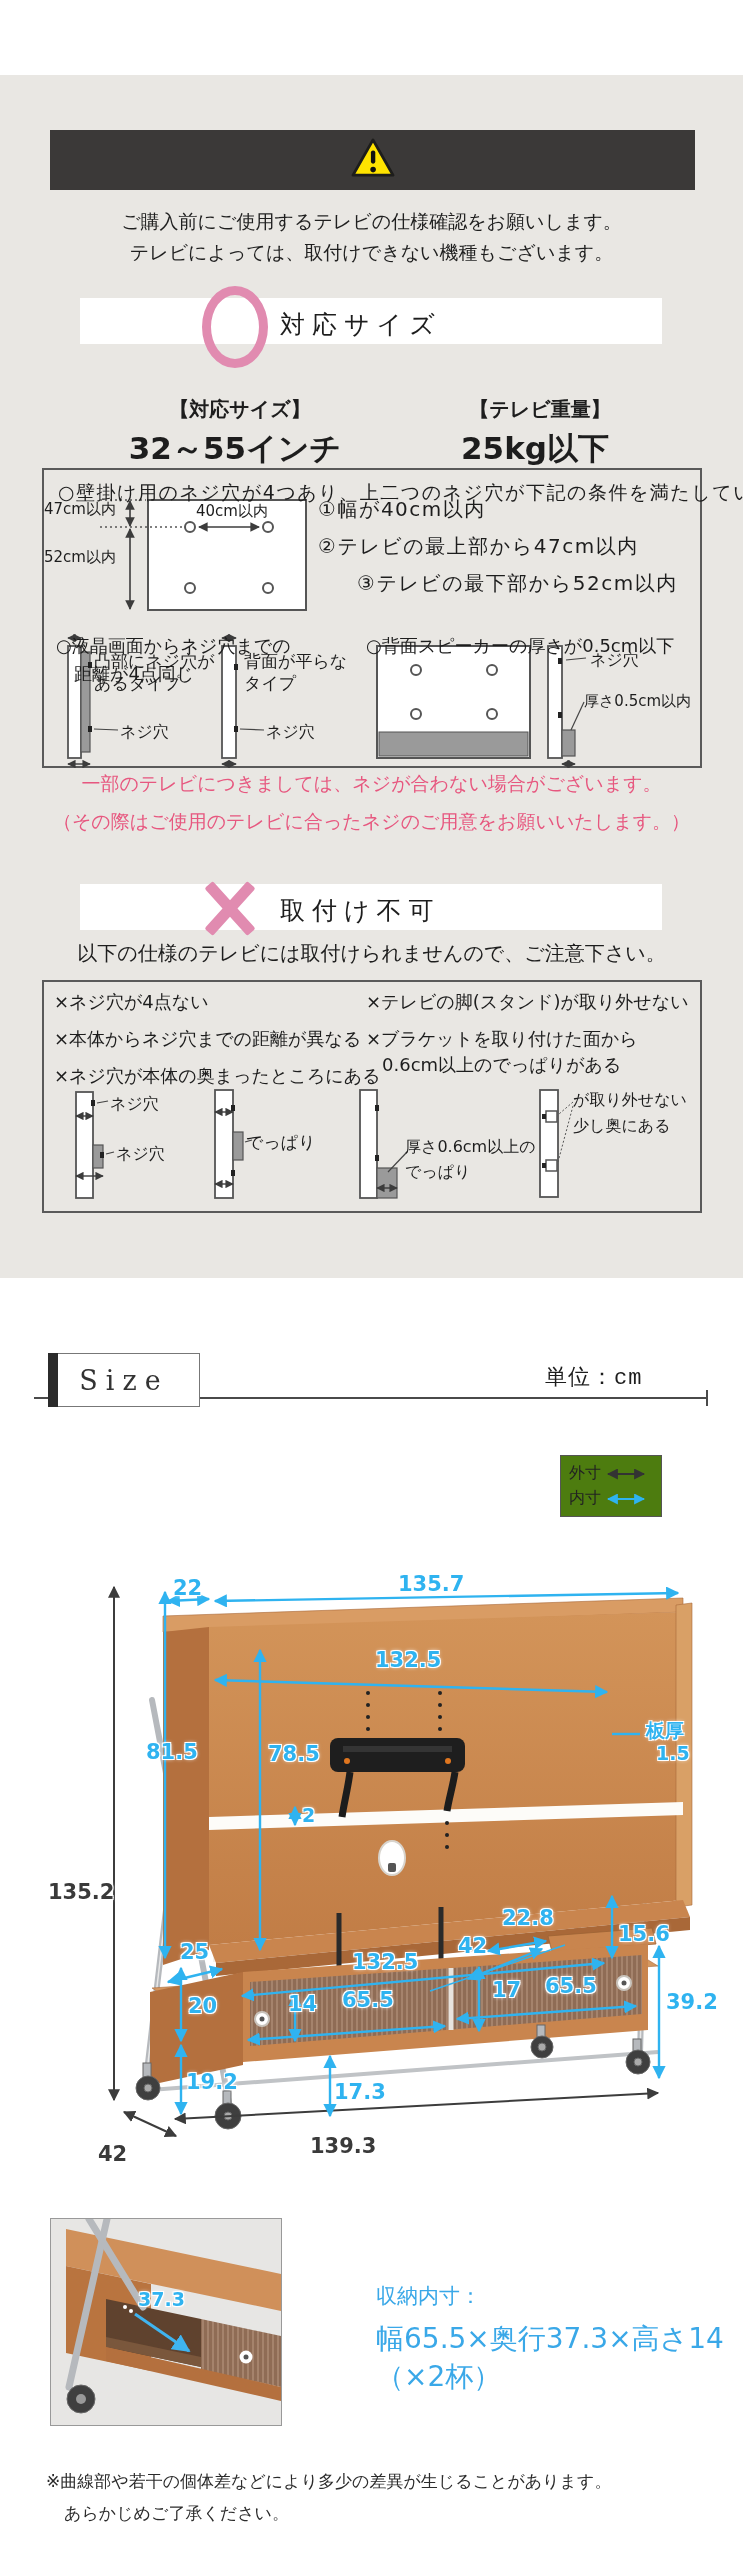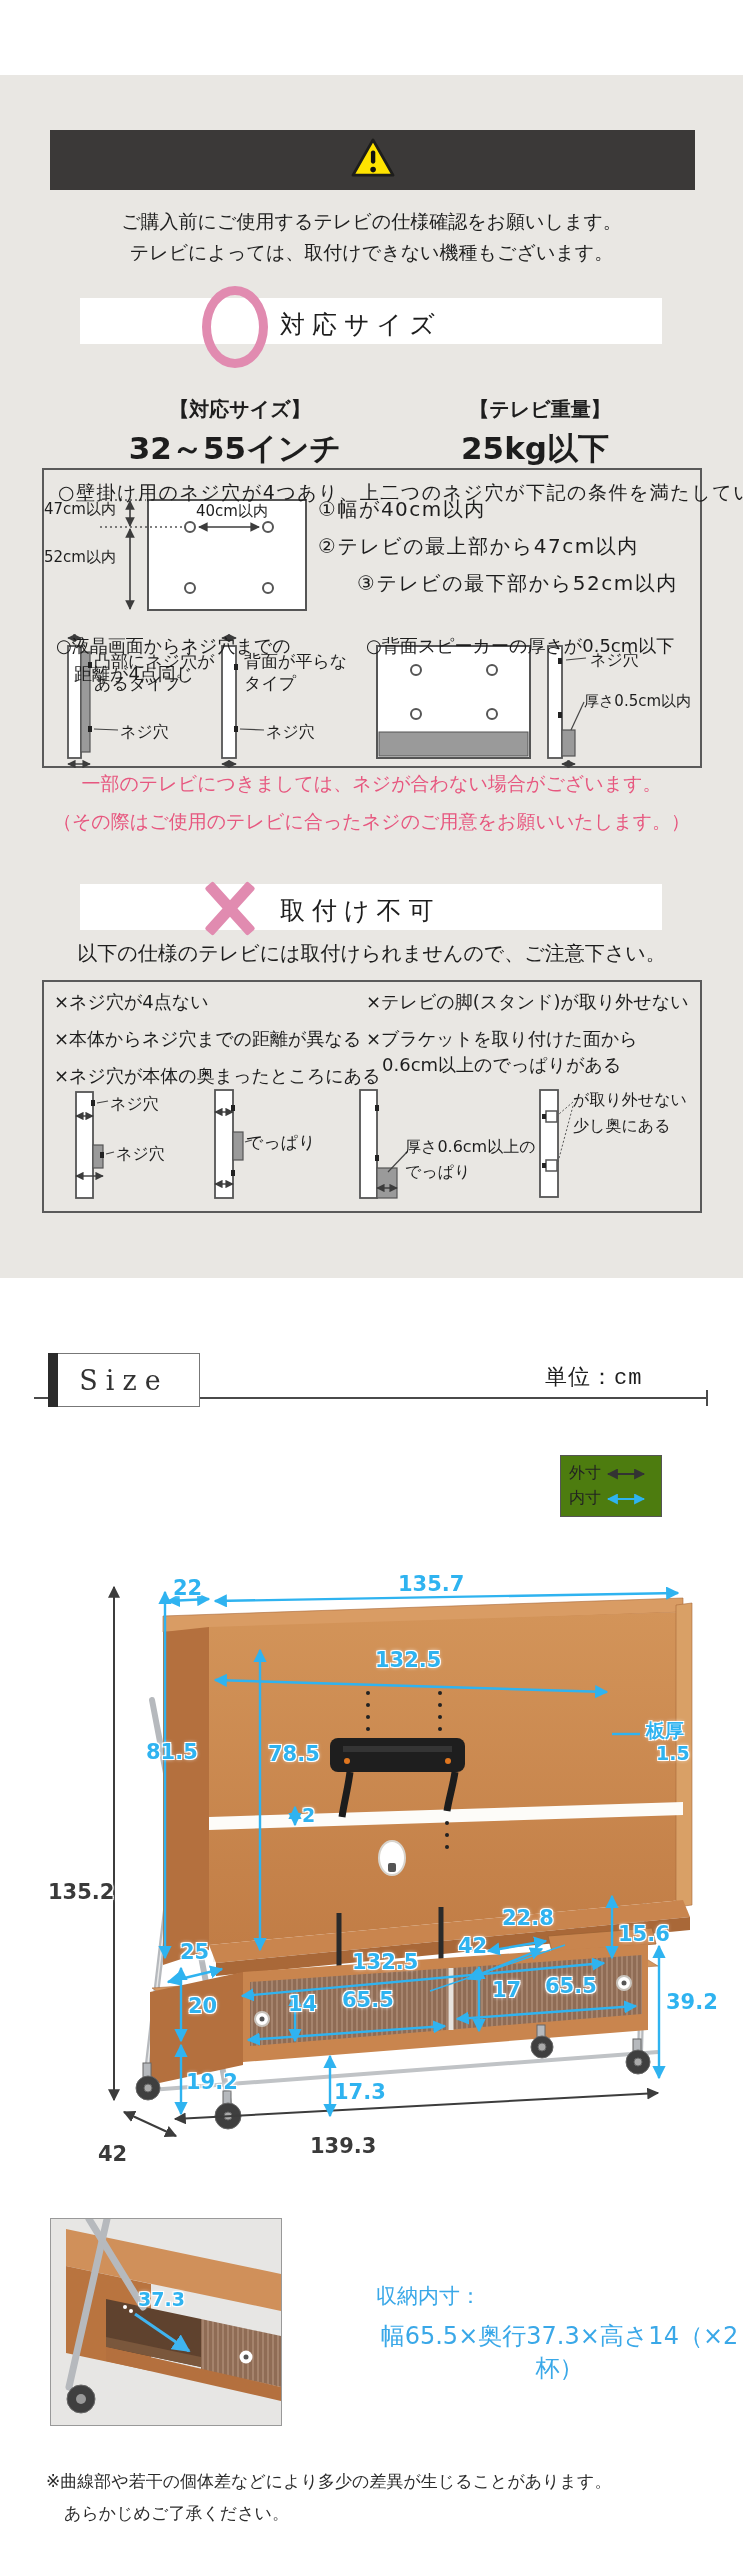--- a/index.html
+++ b/index.html
@@ -44,21 +44,21 @@
   .legend-row{display:flex;align-items:center;gap:2px;font-size:16px;color:#222;}
   
   .dimb,.dimk{position:absolute;font-weight:bold;font-size:21px;white-space:nowrap;
      text-shadow:-1px -1px 0 #fff,1px -1px 0 #fff,-1px 1px 0 #fff,1px 1px 0 #fff,0 0 4px #fff;}
   .dimb{color:#2fb3f0;} .dimk{color:#3a3a3a;}
   .dim-sm{font-size:19px;}
   
   .photo{position:absolute;left:50px;top:2218px;width:232px;height:208px;border:1px solid #999;
          box-sizing:border-box;background:#e7e6e4;overflow:hidden;}
   .storage-lbl{position:absolute;left:376px;top:2282px;font-size:21px;color:#3aa8e8;font-weight:500;}
-  .storage-val{position:absolute;left:376px;top:2320px;font-size:24px;color:#3aa8e8;font-weight:500;text-align:center;}
+  .storage-val{position:absolute;left:376px;top:2320px;font-size:28px;color:#3aa8e8;font-weight:500;}
   .foot-note{position:absolute;font-size:17px;color:#2b2b2b;white-space:nowrap;}
 </style>
 </head>
 <body>
 
 <div class="gray-section"></div>
 
 <div class="banner">
   <span>
     <svg width="44" height="40" viewBox="0 0 46 42">

